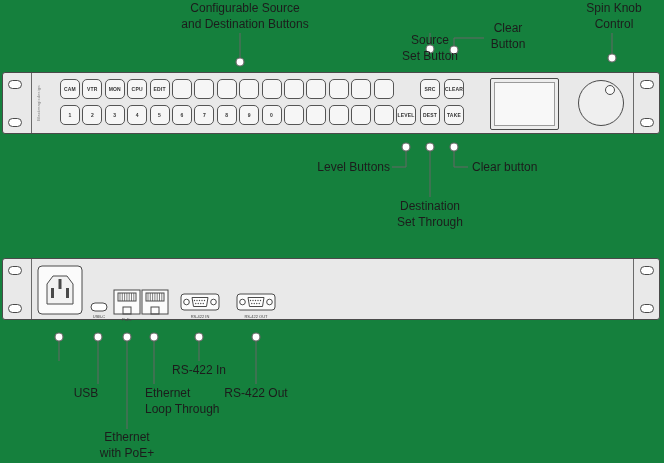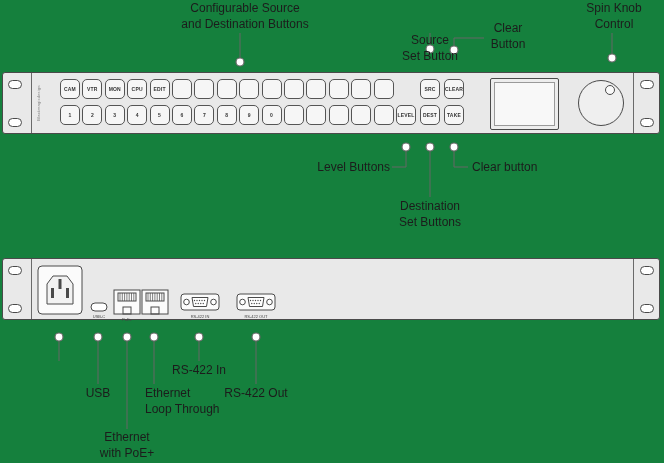--- a/index.html
+++ b/index.html
@@ -205,23 +205,23 @@
   <div class="lbl center" style="left:380px;top:9px;width:100px;margin-top:24px;">Source
 Set Button</div>
   <div class="lbl center" style="left:478px;top:21px;width:60px;">Clear
 Button</div>
   <div class="lbl center" style="left:564px;top:1px;width:100px;">Spin Knob
 Control</div>
 
   <div class="lbl right" style="left:290px;top:160px;width:100px;">Level Buttons</div>
   <div class="lbl" style="left:472px;top:160px;width:110px;">Clear button</div>
   <div class="lbl center" style="left:380px;top:199px;width:100px;">Destination
-Set Buttons</div>
-
-  <div class="lbl center" style="left:58px;top:386px;width:80px;">USB</div>
+Set Through</div>
+
+  <div class="lbl center" style="left:46px;top:386px;width:80px;">USB</div>
   <div class="lbl" style="left:145px;top:386px;width:90px;">Ethernet
 Loop Through</div>
   <div class="lbl center" style="left:159px;top:363px;width:80px;">RS-422 In</div>
   <div class="lbl center" style="left:216px;top:386px;width:80px;">RS-422 Out</div>
   <div class="lbl center" style="left:87px;top:430px;width:80px;">Ethernet
 with PoE+</div>
 
 </div>
 
 </body></html>

